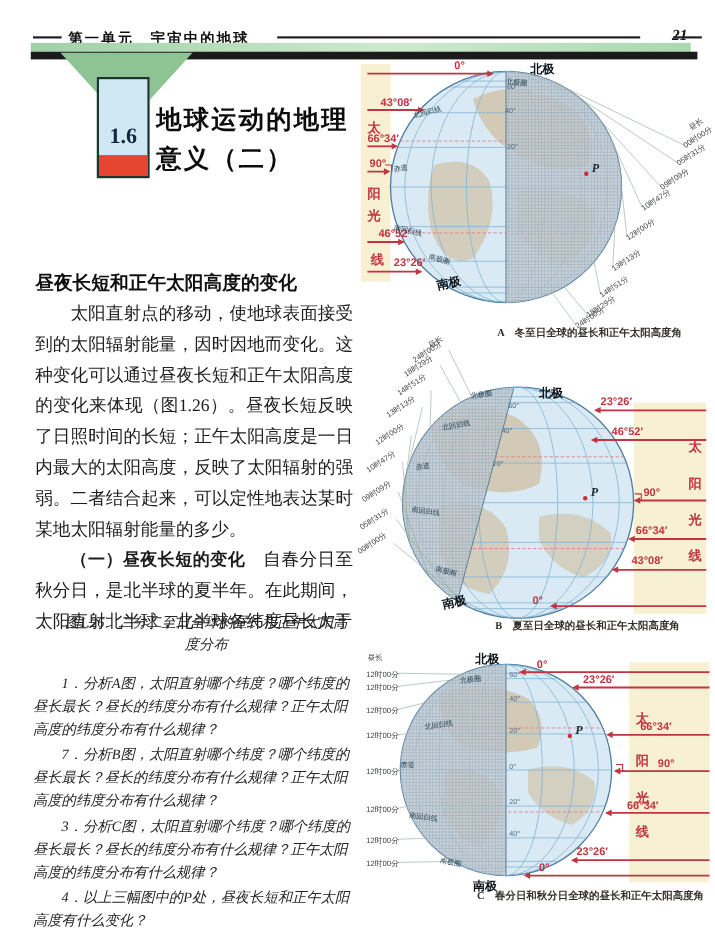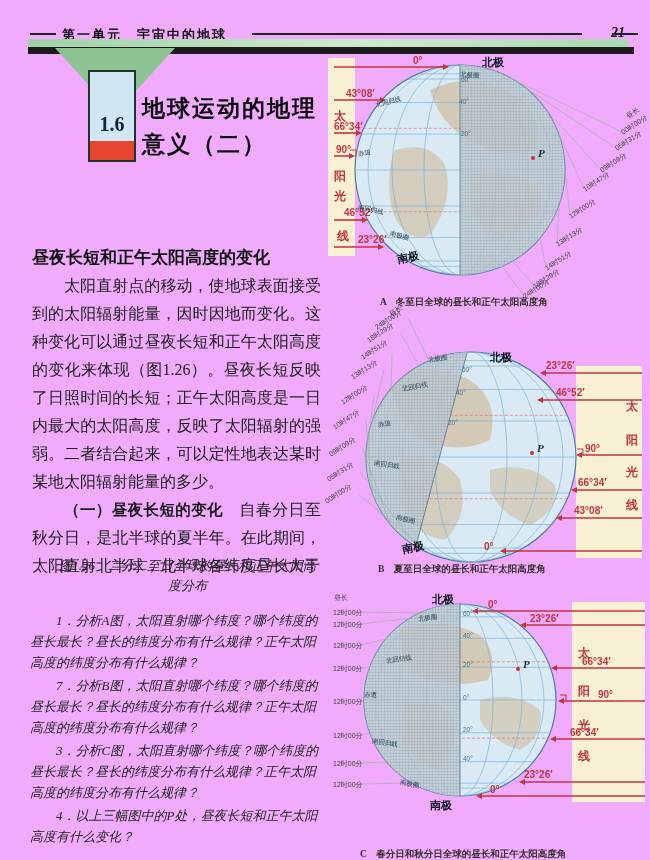--- a/index.html
+++ b/index.html
@@ -1,16 +1,16 @@
 <!DOCTYPE html>
 <html><head>
 <meta charset="utf-8">
 <style>
   html,body{margin:0;padding:0;background:#e8e8e4;}
-  .page{position:relative;width:650px;height:860px;background:#f0abfc;overflow:hidden;
+  .page{position:relative;width:650px;height:860px;background:#ffffff;overflow:hidden;
         font-family:"Liberation Serif",serif;}
   .abs{position:absolute;}
   .lbl{position:absolute;white-space:nowrap;}
   
   .hdr-unit{font:bold 13px "Liberation Sans",sans-serif;color:#101010;letter-spacing:2px;}
   .hdr-page{font:italic bold 14px "Liberation Serif",serif;color:#101010;}
   .hdr-rule{position:absolute;height:1.5px;background:#222;}
   .band-green{position:absolute;left:28px;top:39px;width:600px;height:8px;
       background:linear-gradient(90deg,#9fd0a8,#cdeacd 55%,#a9d8b2);}
   .band-black{position:absolute;left:28px;top:47px;width:606px;height:7px;background:#1b1b1b;}
@@ -35,21 +35,21 @@
         font:italic 13px/21px "Liberation Serif",serif;color:#242424;}
   .quests p{margin:0 0 2px 0;text-indent:2em;}
   
   .ang{color:#c13540;font:bold 10px "Liberation Sans",sans-serif;}
   .dl{font:7px "Liberation Sans",sans-serif;color:#3c423c;transform-origin:0 50%;}
   .rot33{transform:rotate(-33deg);}
   .gl{font:6.5px "Liberation Sans",sans-serif;color:#25404e;transform-origin:0 50%;}
   .tick{font:6.5px "Liberation Sans",sans-serif;color:#4a6c85;}
   .pole{font:bold 11px "Liberation Serif",serif;color:#0e161d;}
   .sunchar{color:#c13540;font:bold 12px "Liberation Serif",serif;}
-  .cap{position:absolute;font:bold 9.5px "Liberation Serif",serif;color:#33302a;text-align:left;white-space:nowrap;}
+  .cap{position:absolute;font:bold 9.5px "Liberation Serif",serif;color:#33302a;text-align:right;white-space:nowrap;}
   .pt{font:italic bold 11px "Liberation Serif",serif;color:#1d2c3c;}
   .dot{position:absolute;width:4px;height:4px;border-radius:50%;background:#d12b3a;}
 </style>
 </head>
 <body>
 
 <div class="page">
 
   <div class="hdr-rule" style="left:30px;top:33px;width:26px;"></div>
   <div class="lbl hdr-unit" style="left:62px;top:26px;">第一单元　宇宙中的地球</div>
@@ -378,15 +378,15 @@
   <div class="lbl gl" style="left:372px;top:737px;transform:rotate(8deg);">南回归线</div>
   <div class="lbl gl" style="left:400px;top:778px;transform:rotate(12deg);">南极圈</div>
   <div class="lbl tick" style="left:463px;top:610px;">60°</div>
   <div class="lbl tick" style="left:463px;top:632px;">40°</div>
   <div class="lbl tick" style="left:463px;top:661px;">20°</div>
   <div class="lbl tick" style="left:463px;top:694px;">0°</div>
   <div class="lbl tick" style="left:463px;top:726px;">20°</div>
   <div class="lbl tick" style="left:463px;top:755px;">40°</div>
   <div class="dot" style="left:516px;top:667px;"></div>
   <div class="lbl pt" style="left:523px;top:658px;">P</div>
-  <div class="cap" style="left:360px;top:848px;width:280px;">C　春分日和秋分日全球的昼长和正午太阳高度角</div>
+  <div class="cap" style="left:360px;top:808px;width:280px;">C　春分日和秋分日全球的昼长和正午太阳高度角</div>
 
 </div>
 
 </body></html>

